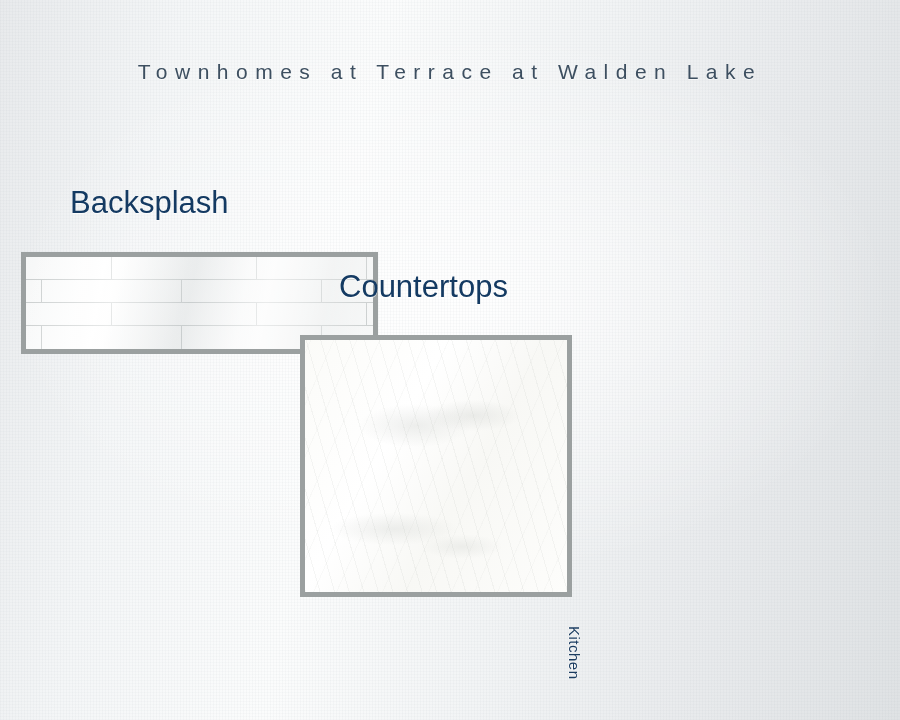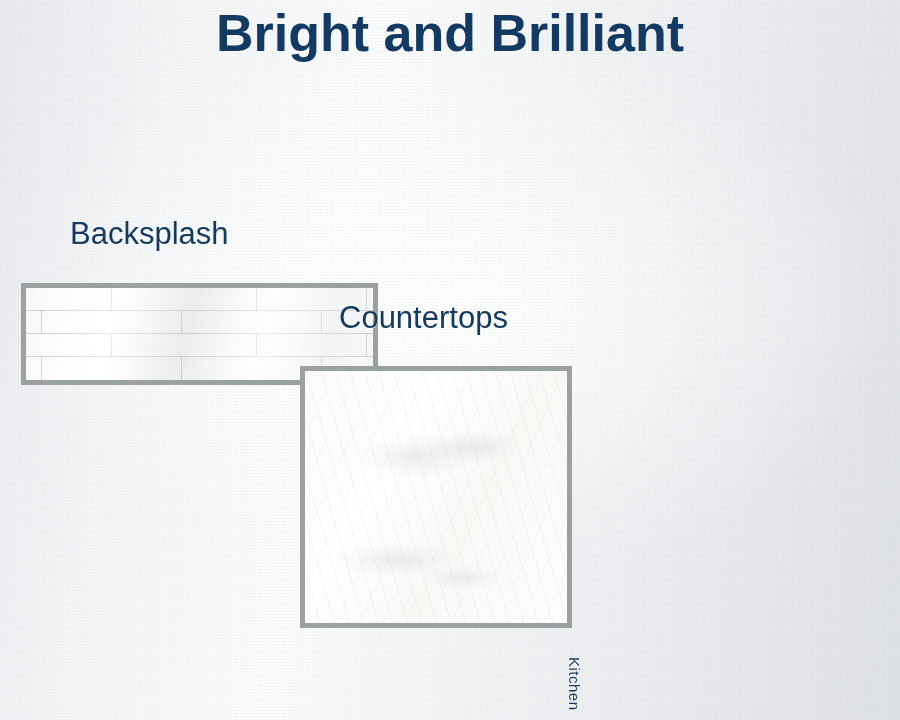--- a/index.html
+++ b/index.html
@@ -130,22 +130,22 @@
     background-image:
       repeating-linear-gradient(74deg, rgba(176,181,176,0.12) 0px, rgba(176,181,176,0.12) 1px, rgba(0,0,0,0) 1px, rgba(0,0,0,0) 14px),
       repeating-linear-gradient(-66deg, rgba(178,183,178,0.07) 0px, rgba(178,183,178,0.07) 1px, rgba(0,0,0,0) 1px, rgba(0,0,0,0) 21px);
   }
 </style>
 </head>
 <body>
 
 <div id="board">
 
-  <div class="title">Bright and Brilliant</div>
 
+  <div class="subtitle">Townhomes at Terrace at Walden Lake</div>
 
   <div class="label" style="left:70px; top:163px;">Backsplash</div>
 
   <div class="swatch" style="left:21px; top:197px; width:357px; height:102px;">
     <div class="backsplash-inner">
       <div class="bs-row" style="top:0%;">
         <span class="seam" style="left:145px;"></span>
         <span class="seam" style="left:290px;"></span>
         <span class="seam" style="left:400px;"></span>
       </div>

